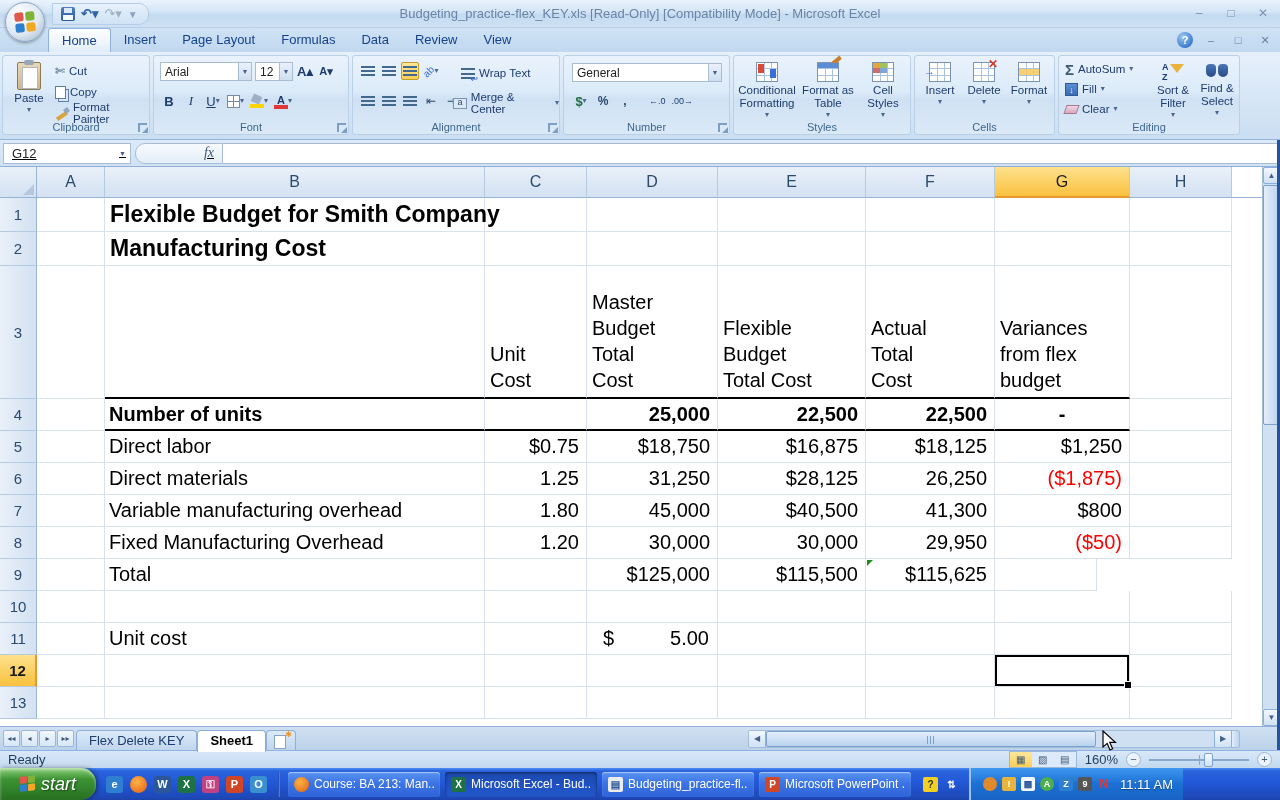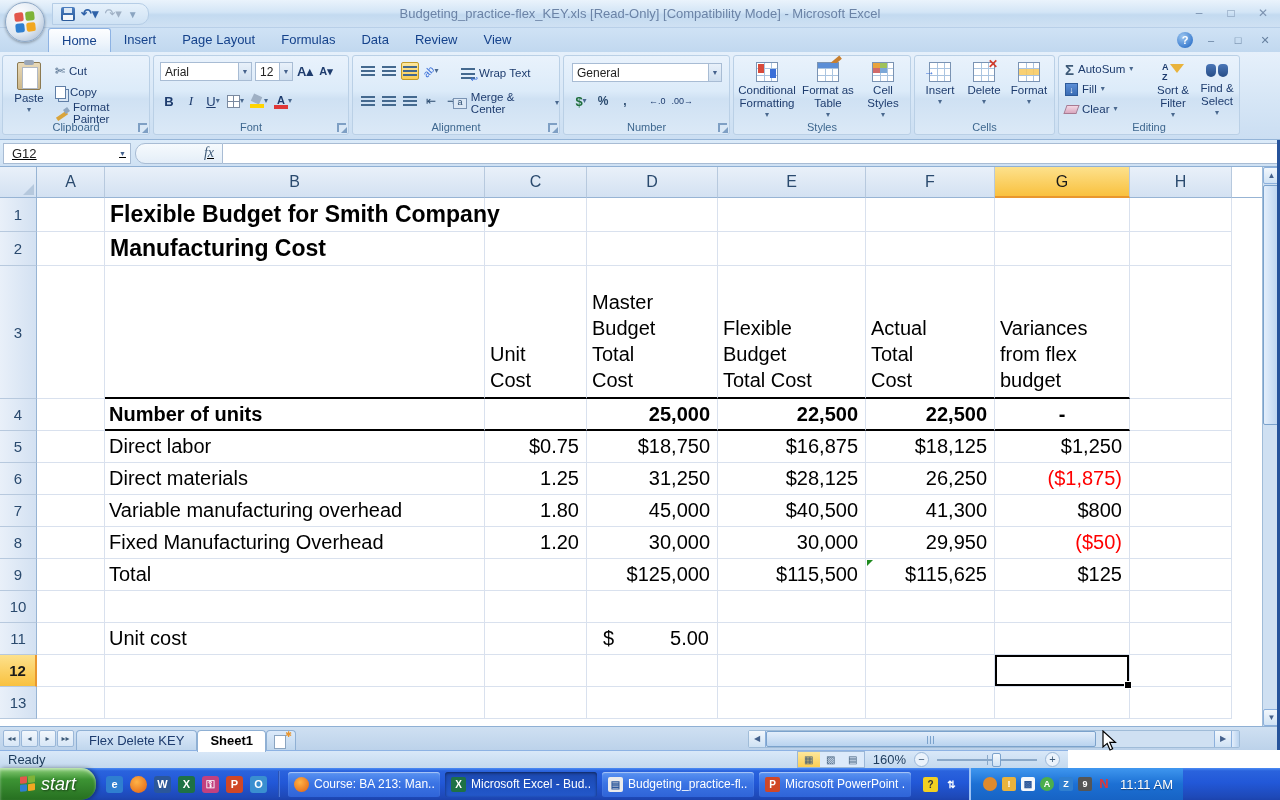--- a/index.html
+++ b/index.html
@@ -154,21 +154,21 @@
   .instab::after { content:"\2731"; position:absolute; right:3px; top:-1px; font-size:8px; color:#e9962e; }
   .hscroll { position:absolute; left:748px; top:3px; width:492px; height:18px; background:#cfe0f2; border:1px solid #a0bcd8; border-radius:2px; display:flex; align-items:center; }
   .harrow { width:17px; height:16px; background:linear-gradient(#f2f7fc,#cfe2f4); border-right:1px solid #8cb0dc; font-size:8px; color:#44618c; text-align:center; line-height:15px; }
   .hthumb { width:330px; height:16px; background:linear-gradient(#e3eefb,#b9d3ef); border:1px solid #7ba2cc; border-radius:2px; position:relative; }
   .hthumb::after { content:""; position:absolute; left:50%; top:4px; width:8px; height:8px; margin-left:-4px;
     background:repeating-linear-gradient(90deg,#7ba2cc 0 1px,transparent 1px 3px); }
   .hend { margin-left:auto; display:flex; align-items:center; }
   .hsplit { width:8px; height:16px; background:linear-gradient(90deg,#e3eefb,#b9d3ef); border-left:1px solid #8cb0dc; }
 
   
-  .statusbar { position:absolute; left:0; top:750px; width:1068px; height:18px; background:linear-gradient(#d9e8f8,#c3d9ef); border-top:1px solid #8db2e3; display:flex; align-items:center; font-size:13px; color:#1e3c5c; }
+  .statusbar { position:absolute; left:0; top:750px; width:1280px; height:18px; background:linear-gradient(#d9e8f8,#c3d9ef); border-top:1px solid #8db2e3; display:flex; align-items:center; font-size:13px; color:#1e3c5c; }
   .sb-mode { padding-left:8px; }
   .sb-right { margin-left:auto; display:flex; align-items:center; gap:8px; padding-right:8px; }
   .viewbtns { display:flex; border:1px solid #9ab7d8; background:#dceafa; }
   .vb { width:22px; height:15px; display:flex; align-items:center; justify-content:center; font-size:10px; color:#3d5a78; }
   .vb.active { background:linear-gradient(#fde79c,#fbce53); }
   .zoomtxt { color:#1e3c5c; }
   .zbtn { width:15px; height:15px; border:1px solid #9ab7d8; border-radius:50%; background:#eaf2fb; text-align:center; line-height:13px; font-size:11px; color:#3d5a78; }
   .ztrack { width:100px; height:2px; background:#8aa8c8; position:relative; }
   .ztick { position:absolute; left:50%; top:-4px; width:1px; height:10px; background:#8aa8c8; }
   .zthumb { position:absolute; left:55%; top:-6px; width:9px; height:14px; background:linear-gradient(#f6fafd,#cfe2f4); border:1px solid #7ba2cc; border-radius:2px; }
@@ -587,21 +587,20 @@
           <div class="gcell" style="width: 102px;"></div>
         </div>
         <div class="grow" style="height: 32px;">
           <div class="grh">9</div>
           <div class="gcell" style="width: 68px;"></div>
           <div class="gcell" style="width: 380px;">Total</div>
           <div class="gcell" style="width: 102px;"></div>
           <div class="gcell num" style="width: 131px;">$125,000</div>
           <div class="gcell num" style="width: 148px;">$115,500</div>
           <div class="gcell num errflag" style="width: 129px;">$115,625</div>
-          <div class="gcell num" style="width: 135px;">$125</div>
           <div class="gcell" style="width: 102px;"></div>
         </div>
         <div class="grow" style="height: 32px;">
           <div class="grh">10</div>
           <div class="gcell" style="width: 68px;"></div>
           <div class="gcell" style="width: 380px;"></div>
           <div class="gcell" style="width: 102px;"></div>
           <div class="gcell" style="width: 131px;"></div>
           <div class="gcell" style="width: 148px;"></div>
           <div class="gcell" style="width: 129px;"></div>

